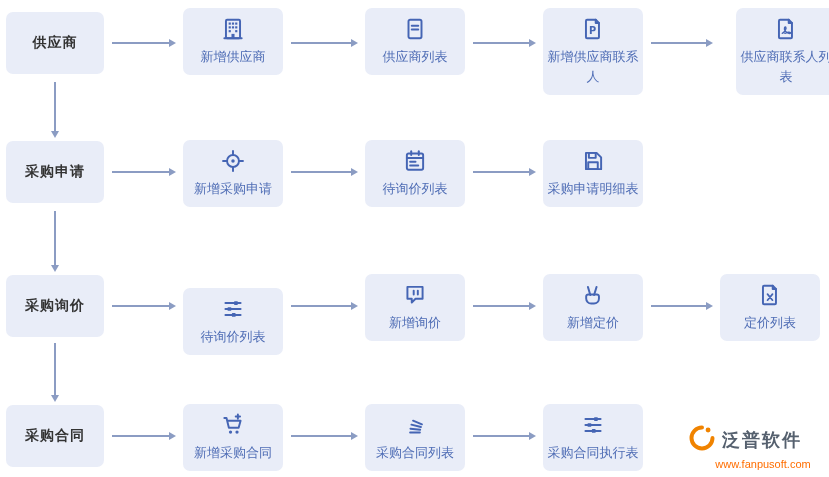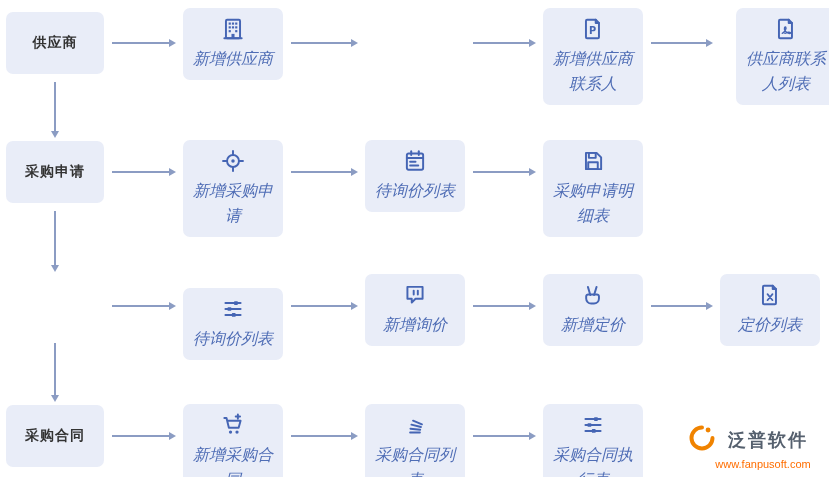--- a/index.html
+++ b/index.html
@@ -27,21 +27,21 @@
   .node{
     position:absolute;width:100px;min-height:64px;
     background:var(--node-bg);border-radius:7px;
     display:flex;flex-direction:column;align-items:center;justify-content:center;
     gap:5px;padding:8px 3px;cursor:pointer;
   }
   .row1 .node, .node.tall{min-height:70px;}
   .node-icon{color:var(--icon-blue);height:26px;}
   .node-icon svg{display:block;}
   .node-label{
-    color:var(--node-text);font-size:16px;line-height:1.55;text-align:center;font-style:italic;
+    color:var(--node-text);font-size:13px;line-height:1.55;text-align:center;
   }
 
   .h-arrow{position:absolute;height:2px;background:var(--arrow);}
   .h-arrow::after{
     content:"";position:absolute;right:-6px;top:50%;transform:translateY(-50%);
     width:0;height:0;
     border-left:7px solid var(--arrow);
     border-top:4.5px solid transparent;border-bottom:4.5px solid transparent;
   }
   .v-arrow{position:absolute;width:2px;background:var(--arrow);}
@@ -49,34 +49,37 @@
     content:"";position:absolute;bottom:-6px;left:50%;transform:translateX(-50%);
     width:0;height:0;
     border-top:7px solid var(--arrow);
     border-left:4.5px solid transparent;border-right:4.5px solid transparent;
   }
 
   .logo{
     position:absolute;left:688px;top:424px;width:138px;
     display:flex;flex-direction:column;gap:2px;cursor:pointer;
   }
-  .logo-top{display:flex;align-items:center;gap:12px;}
+  .logo-top{display:flex;align-items:center;gap:6px;}
   .logo-name{color:var(--logo-text);font-size:18px;font-weight:700;letter-spacing:2px;}
   .logo-url{color:var(--logo-url);font-size:11px;padding-left:12px;text-align:center;}
 </style>
 </head>
 <body>
 
 <div class="canvas">
 
   <div class="label-node" style="top:12px">
     <span>供应商</span>
   </div>
   <div class="label-node" style="top:141px">
     <span>采购申请</span>
+  </div>
+  <div class="label-node" style="top:275px">
+    <span>采购询价</span>
   </div>
   <div class="label-node" style="top:405px">
     <span>采购合同</span>
   </div>
 
   <div class="v-arrow" style="left:54px;top:82px;height:50px"></div>
   <div class="v-arrow" style="left:54px;top:211px;height:55px"></div>
   <div class="v-arrow" style="left:54px;top:343px;height:53px"></div>
 
   <div class="h-arrow" style="left:112px;top:42px;width:58px"></div>
@@ -95,20 +98,30 @@
           <rect x="8" y="13" width="2" height="2"></rect>
             <rect x="14" y="13" width="2" height="2"></rect>
           <rect x="10.6" y="16.5" width="2.8" height="4"></rect>
         </g>
       </svg>
     </span>
     <span class="node-label">新增供应商</span>
   </div>
 
   <div class="h-arrow" style="left:291px;top:42px;width:61px"></div>
+  <div class="node" style="left:365px;top:8px">
+    <span class="node-icon">
+      <svg width="26" height="26" viewBox="0 0 24 24" fill="none" stroke="currentColor" stroke-width="1.8" stroke-linecap="round" stroke-linejoin="round">
+        <rect x="6" y="3.5" width="12" height="17" rx="1.5"></rect>
+        <line x1="9" y1="9" x2="15" y2="9"></line>
+        <line x1="9" y1="12.5" x2="15" y2="12.5"></line>
+      </svg>
+    </span>
+    <span class="node-label">供应商列表</span>
+  </div>
 
   <div class="h-arrow" style="left:473px;top:42px;width:57px"></div>
   <div class="node tall" style="left:543px;top:8px">
     <span class="node-icon">
       <svg width="26" height="26" viewBox="0 0 24 24" fill="none" stroke="currentColor" stroke-width="1.8" stroke-linecap="round" stroke-linejoin="round">
         <path d="M6.5 3.5h8l3 3v13a1 1 0 0 1-1 1h-10a1 1 0 0 1-1-1v-15a1 1 0 0 1 1-1z"></path>
         <path d="M14.5 3.5v3h3"></path>
         <text x="11.5" y="16.5" font-size="9" font-weight="bold" fill="currentColor" stroke="none" text-anchor="middle" font-family="DejaVu Sans, sans-serif">P</text>
       </svg>
     </span>

